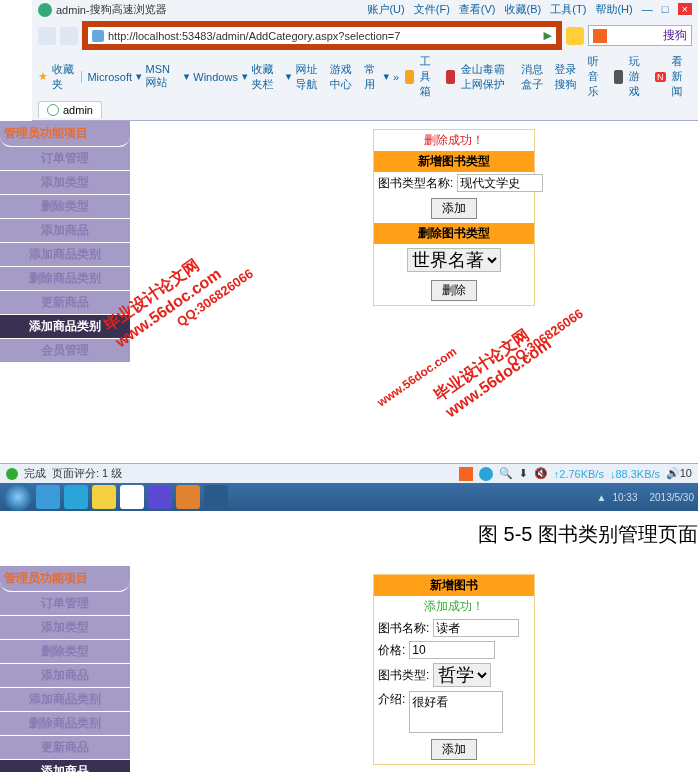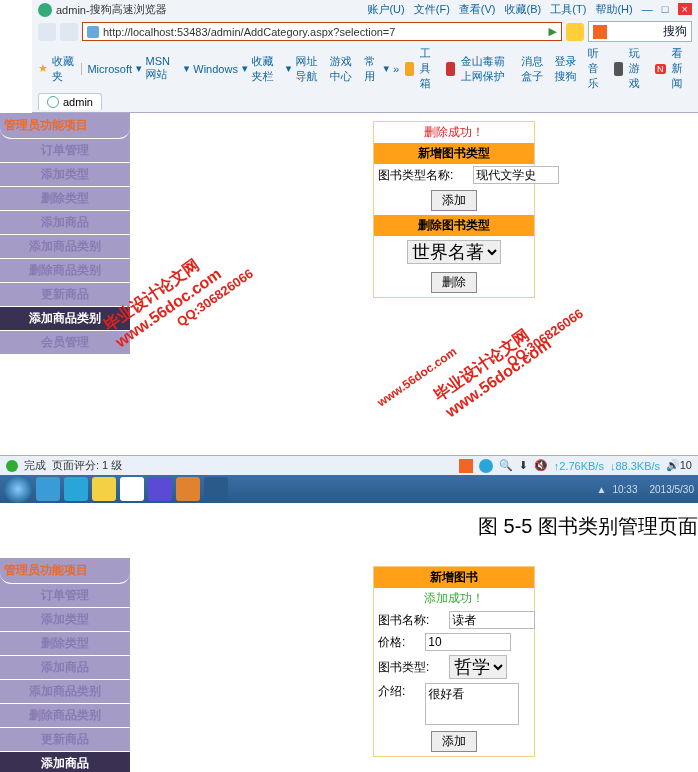--- a/index.html
+++ b/index.html
@@ -4,47 +4,47 @@
 <style>
   body{margin:0;padding:0;font-family:"Microsoft YaHei",SimSun,sans-serif;font-size:12px;background:#fff;width:698px;}
   .browser-top{background:#f0f4f8;border-bottom:1px solid #aac;margin-left:32px;}
   .title-bar{display:flex;align-items:center;padding:2px 6px;font-size:11px;color:#333;}
   .title-bar .favicon{width:14px;height:14px;border-radius:50%;background:#3a7;margin-right:4px;}
   .title-bar .right{margin-left:auto;color:#1064a0;font-size:11px;}
   .title-bar .right span{margin-left:6px;}
   .title-bar .close{background:#e33;color:#fff;padding:0 4px;margin-left:6px;}
   .nav-bar{display:flex;align-items:center;padding:2px 6px;gap:4px;}
   .nav-btn{width:18px;height:18px;border-radius:3px;background:#dfe8f2;display:inline-block;}
-  .addr{flex:1 1 auto;min-width:260px;border:1px solid #c2410c;background:#fff;padding:2px 4px;font-size:11px;color:#333;display:flex;align-items:center;}
+  .addr{flex:1 1 auto;min-width:260px;border:6px solid #c2410c;background:#fff;padding:2px 4px;font-size:11px;color:#333;display:flex;align-items:center;}
   .addr .globe{width:12px;height:12px;background:#6ad;border-radius:2px;margin-right:4px;}
   .addr .go{margin-left:auto;color:#388e3c;}
   .sogou{display:flex;align-items:center;border:1px solid #9bb;background:#fff;padding:1px 4px;}
   .sogou .sicon{width:14px;height:14px;background:#f26522;margin-right:2px;}
   .sogou input{border:none;width:50px;font-size:11px;}
-  .sogou .stxt{color:#0f172a;}
+  .sogou .stxt{color:#4c1d95;}
   .bookmark-bar{display:flex;align-items:center;padding:2px 6px;font-size:11px;color:#1064a0;gap:4px;flex-wrap:nowrap;overflow:hidden;}
   .bookmark-bar .star{color:#f5a623;}
   .divider-v{width:1px;height:12px;background:#bbb;margin:0 2px;}
   .right-tools{margin-left:auto;display:flex;gap:6px;align-items:center;}
   .right-tools .ico{width:14px;height:14px;background:#f5a623;border-radius:2px;}
   .right-tools .red{background:#e33;color:#fff;font-size:9px;padding:0 2px;border-radius:2px;}
   .tab-bar{display:flex;align-items:flex-end;padding:0 6px 2px;}
   .tab{background:#fff;border:1px solid #bcd;border-bottom:none;border-radius:3px 3px 0 0;padding:2px 8px;font-size:11px;display:flex;align-items:center;gap:4px;}
   .tab .reload{width:10px;height:10px;border:1px solid #5a8;border-radius:50%;}
   .content-area{display:flex;align-items:flex-start;}
   .sidebar{width:130px;background:#a59bc7;color:#7a6fa5;font-size:12px;font-weight:bold;}
   .sidebar .hdr{background:#a59bc7;padding:4px;color:#e86b2e;border-bottom:1px solid #fff;border-radius:11px;}
   .sidebar .item{padding:3px 0;text-align:center;border-bottom:1px solid #fff;color:#887bb3;}
   .sidebar .item.active{background:#3a3152;color:#fff;}
   .main{flex:1;display:flex;justify-content:center;padding:8px 0 0 80px;}
   .panel{border:1px solid #f0d088;width:160px;font-size:12px;}
   .panel .head{background:#ffa018;text-align:center;padding:2px;font-weight:bold;}
   .panel .msg-del{color:#d22;text-align:center;padding:2px;}
   .panel .msg-add{color:#3a3;text-align:center;padding:2px;}
-  .panel .row{display:flex;padding:2px 4px;gap:20px;align-items:center;}
+  .panel .row{display:flex;padding:2px 4px;gap:4px;align-items:center;}
   .panel .row label{white-space:nowrap;}
   .panel input[type=text]{border:1px solid #bbb;padding:1px 2px;width:80px;font-size:12px;}
   .panel textarea{border:1px solid #bbb;width:88px;height:36px;font-size:12px;resize:none;}
   .panel select{border:1px solid #bbb;font-size:18px;}
   .panel .center{text-align:center;padding:4px;}
   .panel button{font-size:12px;padding:1px 10px;border:1px solid #888;background:#eee;}
   .big-gap{height:100px;}
   .status-bar{background:#e9f0f8;border-top:1px solid #aac;padding:2px 6px;font-size:11px;color:#333;display:flex;align-items:center;gap:6px;}
   .status-bar .fill{flex:1;}
   .status-bar .netspeed{color:#3ad;}

